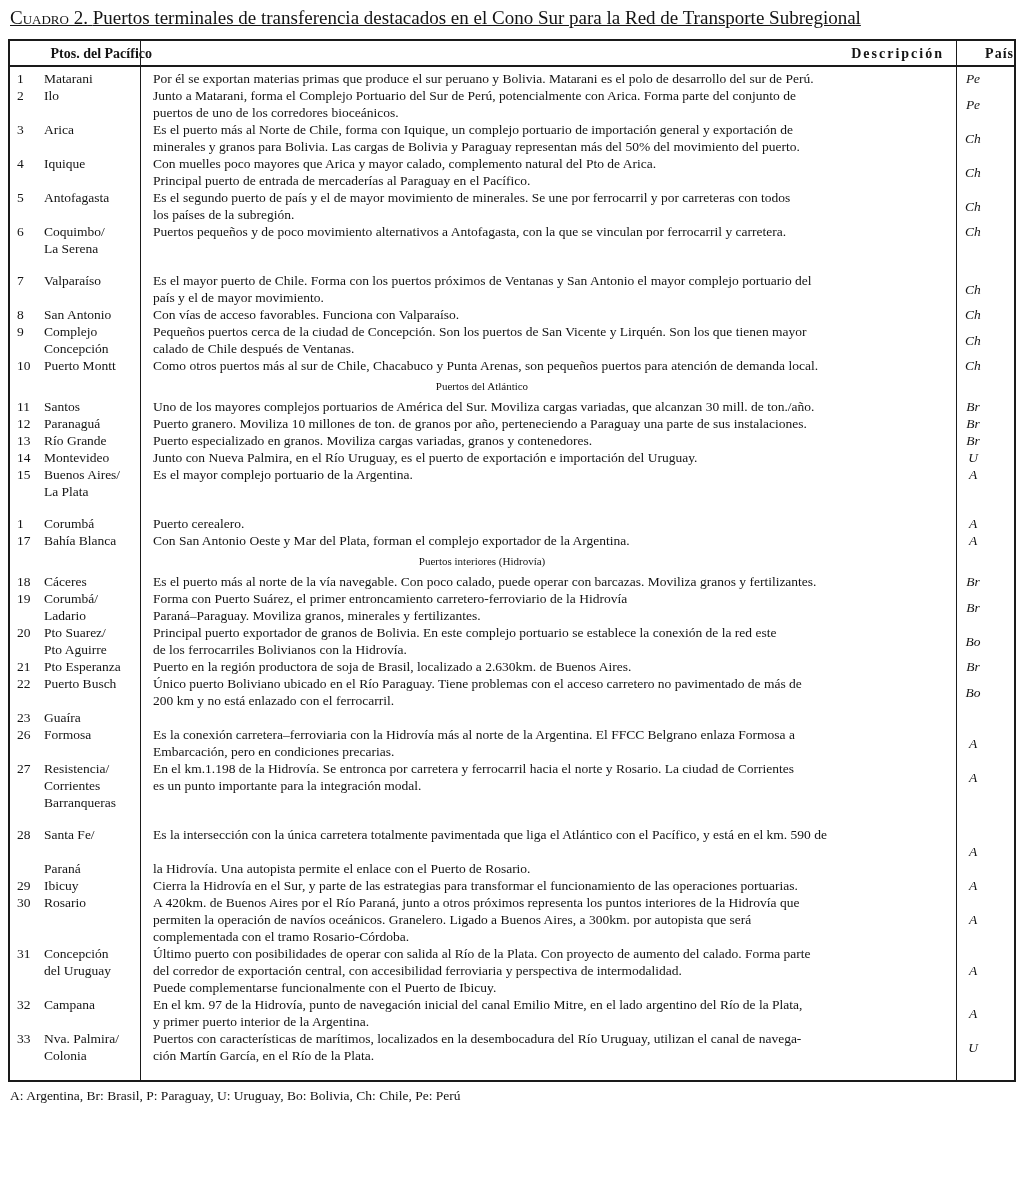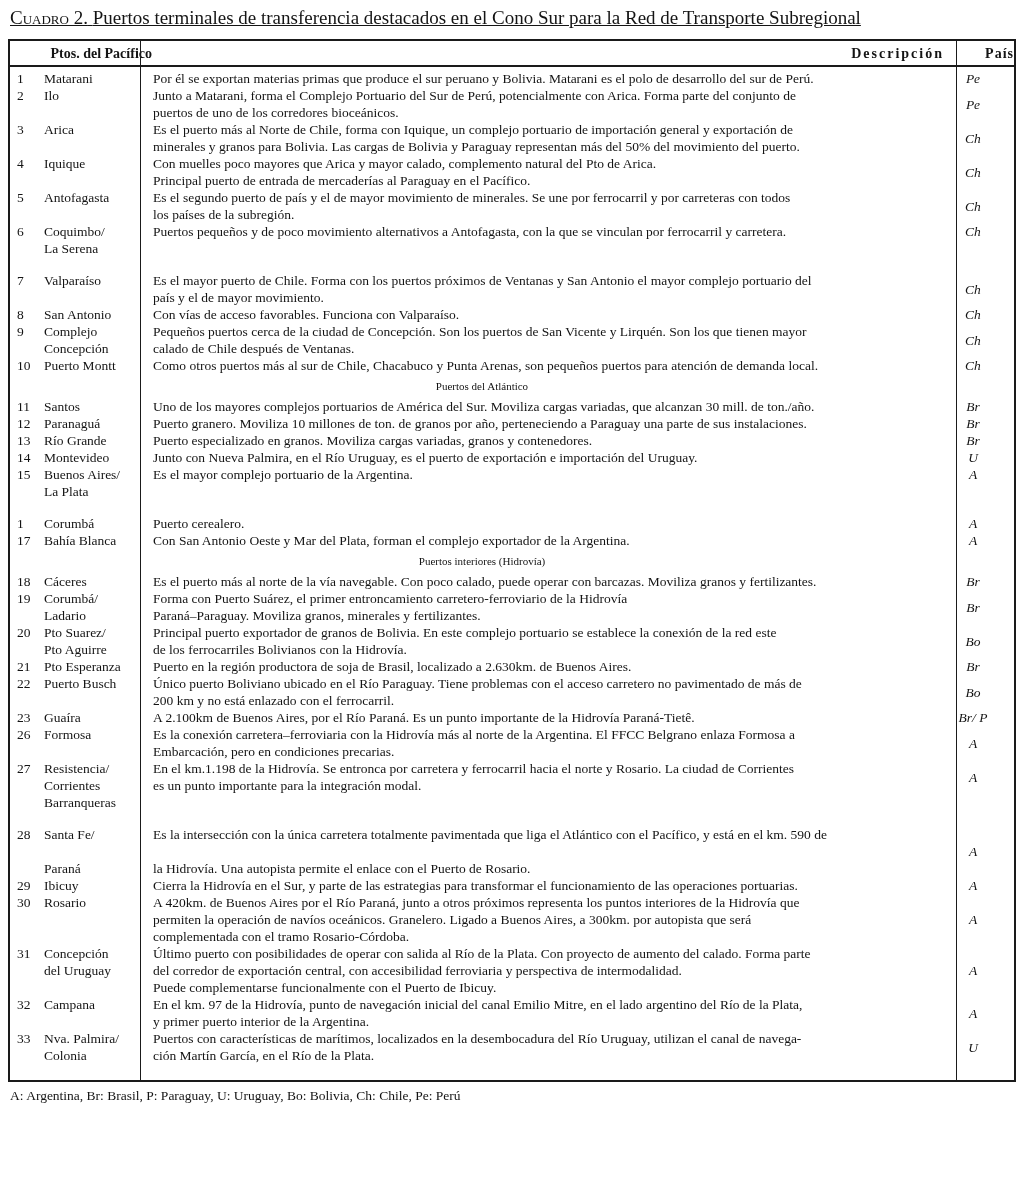--- a/index.html
+++ b/index.html
@@ -249,24 +249,20 @@
           <div class="cell-name">Puerto Busch</div>
           <div class="cell-dp">
             <div class="cell-desc">Único puerto Boliviano ubicado en el Río Paraguay. Tiene problemas con el acceso carretero no pavimentado de más de
 200 km y no está enlazado con el ferrocarril.</div>
             <div class="cell-pais">Bo</div>
           </div>
         </div>
         <div class="row">
           <div class="cell-num">23</div>
           <div class="cell-name">Guaíra</div>
-          <div class="cell-dp">
-            <div class="cell-desc">A 2.100km de Buenos Aires, por el Río Paraná. Es un punto importante de la Hidrovía Paraná-Tietê.</div>
-            <div class="cell-pais">Br/ P</div>
-          </div>
         </div>
         <div class="row">
           <div class="cell-num">26</div>
           <div class="cell-name">Formosa</div>
           <div class="cell-dp">
             <div class="cell-desc">Es la conexión carretera–ferroviaria con la Hidrovía más al norte de la Argentina. El FFCC Belgrano enlaza Formosa a
 Embarcación, pero en condiciones precarias.</div>
             <div class="cell-pais">A</div>
           </div>
         </div>

